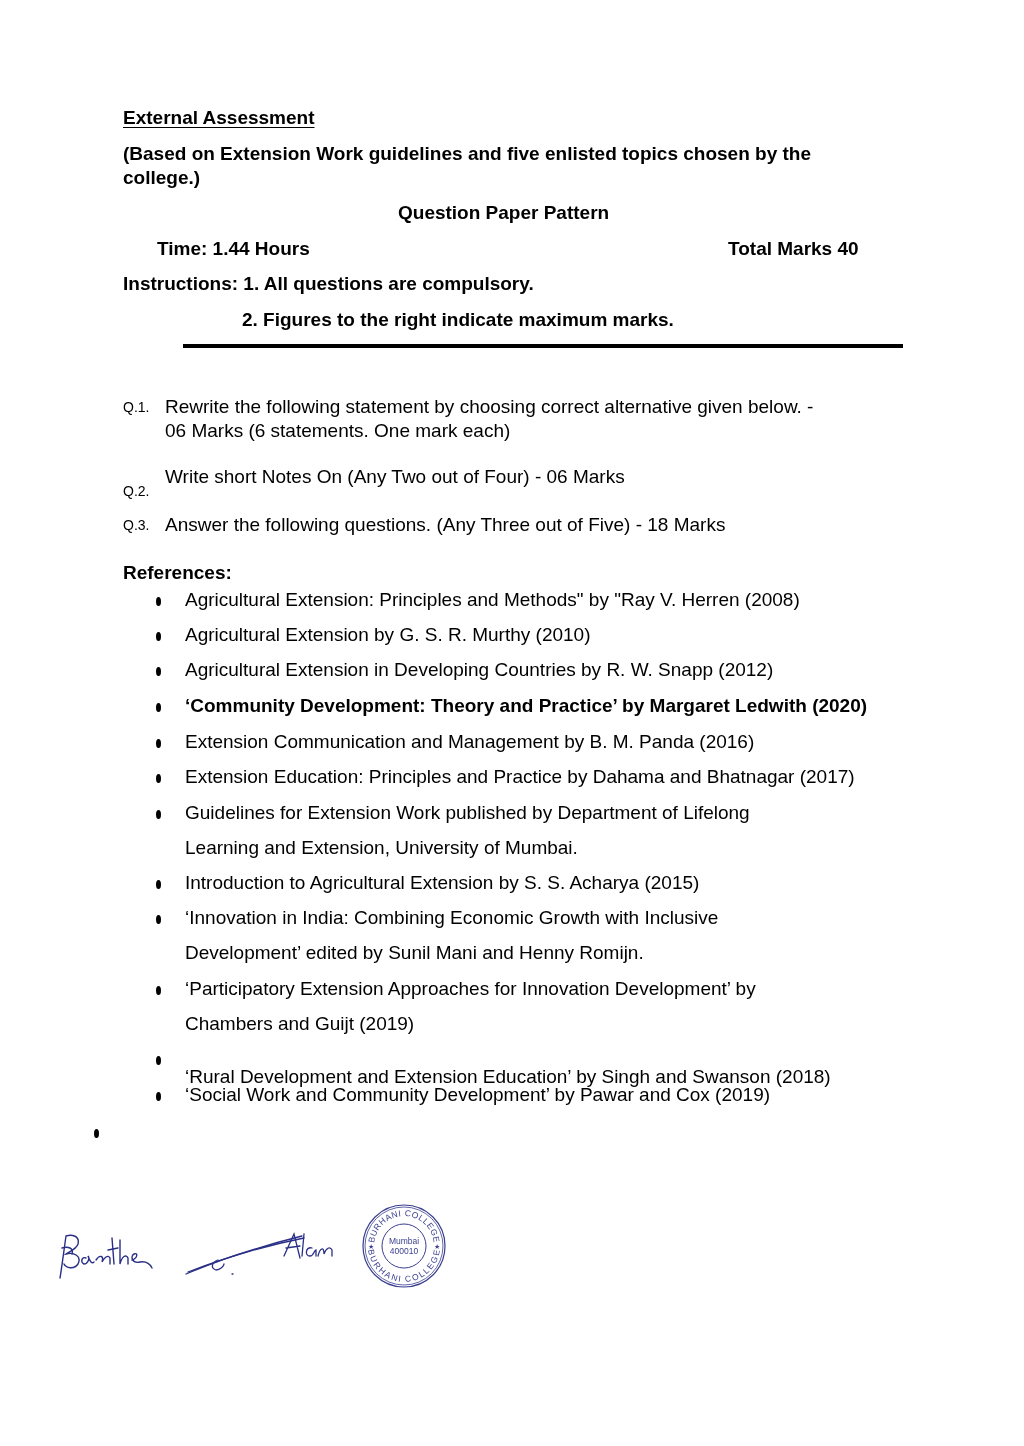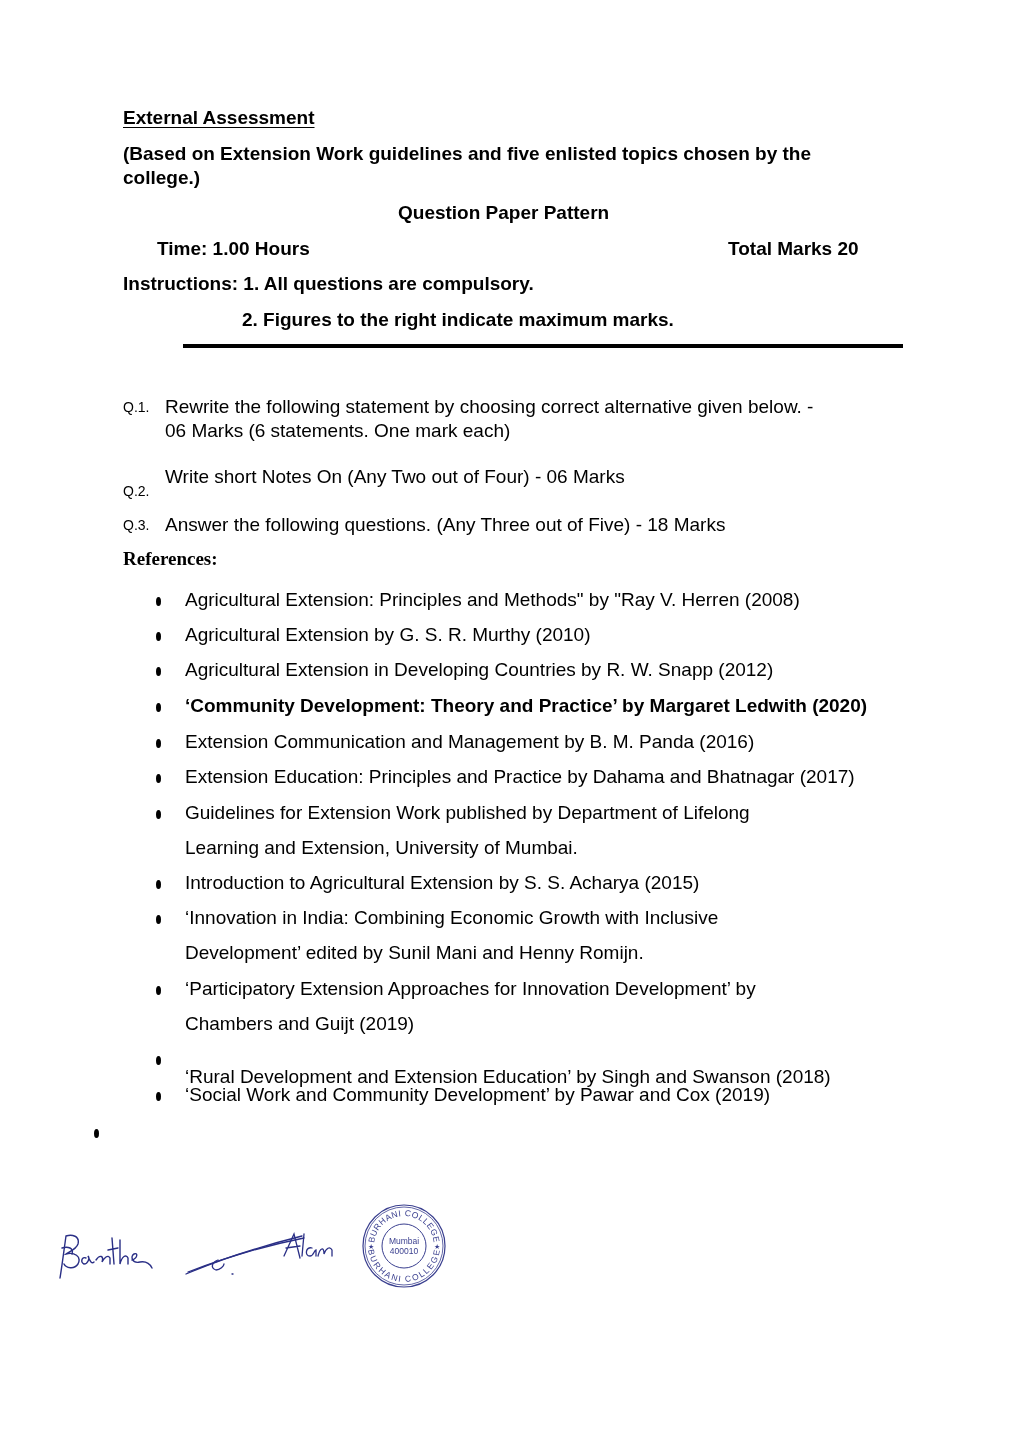--- a/index.html
+++ b/index.html
@@ -16,39 +16,39 @@
   .qtext { position: absolute; left: 165px; font-size: 19px; line-height: 22px; white-space: nowrap; }
   .stamp { position: absolute; left: 361px; top: 1203px; width: 86px; height: 86px; }
 </style>
 </head>
 <body>
 
 <div class="abs h bold u" style="left:123px; top:107px;">External Assessment</div>
 <div class="abs h bold" style="left:123px; top:143px;">(Based on Extension Work guidelines and five enlisted topics chosen by the</div>
 <div class="abs h bold" style="left:123px; top:167px;">college.)</div>
 <div class="abs h bold" style="left:398px; top:202px;">Question Paper Pattern</div>
-<div class="abs h bold" style="left:157px; top:238px;">Time: 1.00 Hours</div>
-<div class="abs h bold" style="left:728px; top:238px;">Total Marks 20</div>
+<div class="abs h bold" style="left:157px; top:238px;">Time: 1.44 Hours</div>
+<div class="abs h bold" style="left:728px; top:238px;">Total Marks 40</div>
 <div class="abs h bold" style="left:123px; top:273px;">Instructions: 1. All questions are compulsory.</div>
 <div class="abs h bold" style="left:242px; top:309px;">2. Figures to the right indicate maximum marks.</div>
 <div class="rule"></div>
 
 <div>
   <div class="qnum" style="top:396px;">Q.1.</div>
   <div class="qtext" style="top:396px;">Rewrite the following statement by choosing correct alternative given below. -</div>
   <div class="qtext" style="top:420px;">06 Marks (6 statements. One mark each)</div>
 
   <div class="qnum" style="top:480px;">Q.2.</div>
   <div class="qtext" style="top:466px;">Write short Notes On (Any Two out of Four) - 06 Marks</div>
 
   <div class="qnum" style="top:514px;">Q.3.</div>
   <div class="qtext" style="top:514px;">Answer the following questions. (Any Three out of Five) - 18 Marks</div>
 </div>
 
-<div class="abs h bold" style="left:123px; top:548px;font-family:Liberation Serif, serif;">References:</div>
+<div class="abs h bold" style="left:123px; top:562px;">References:</div>
 
 <div>
   <div class="bullet" style="left:156px; top:597px;"></div>
   <div class="reftext" style="top:589px;">Agricultural Extension: Principles and Methods" by "Ray V. Herren (2008)</div>
 
   <div class="bullet" style="left:156px; top:632px;"></div>
   <div class="reftext" style="top:624px;">Agricultural Extension by G. S. R. Murthy (2010)</div>
 
   <div class="bullet" style="left:156px; top:667px;"></div>
   <div class="reftext" style="top:659px;">Agricultural Extension in Developing Countries by R. W. Snapp (2012)</div>

